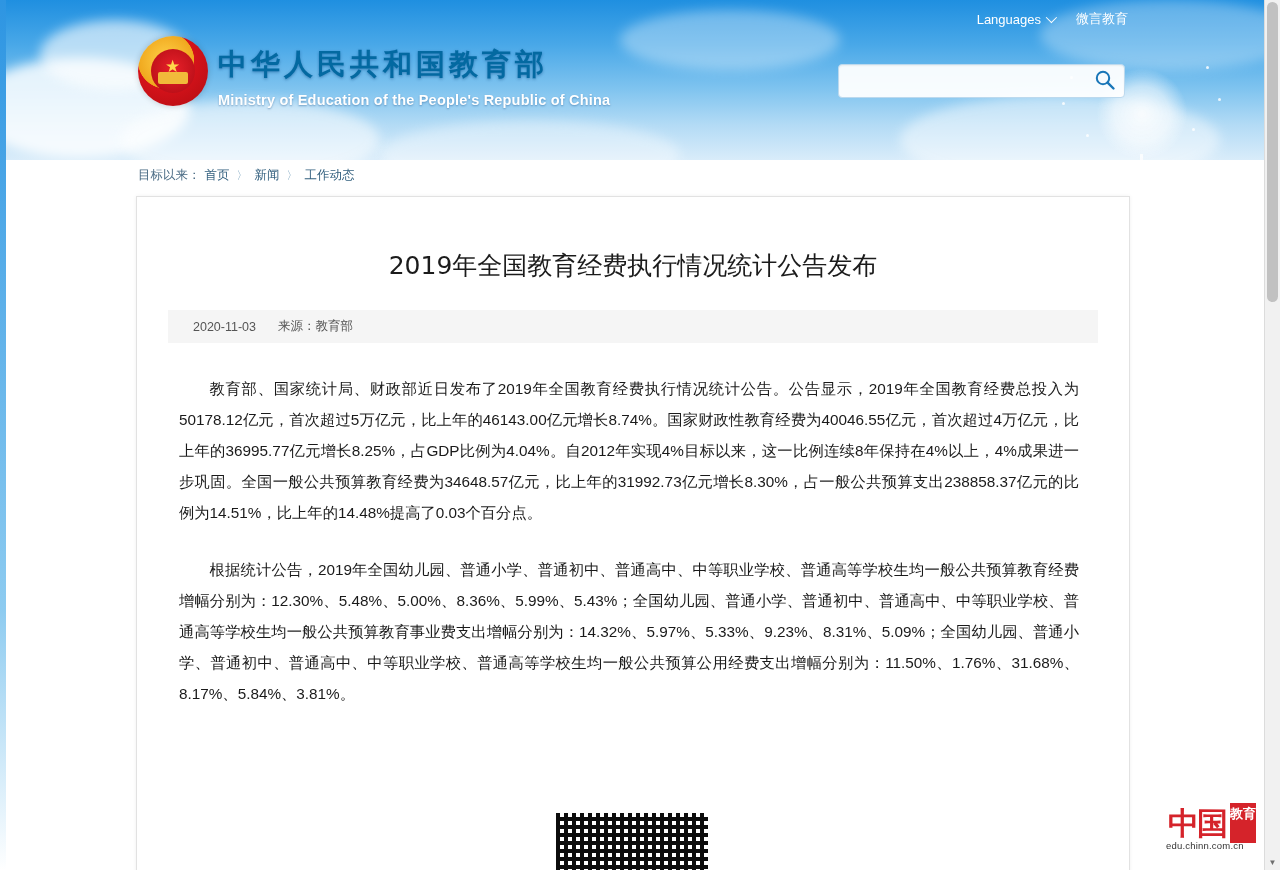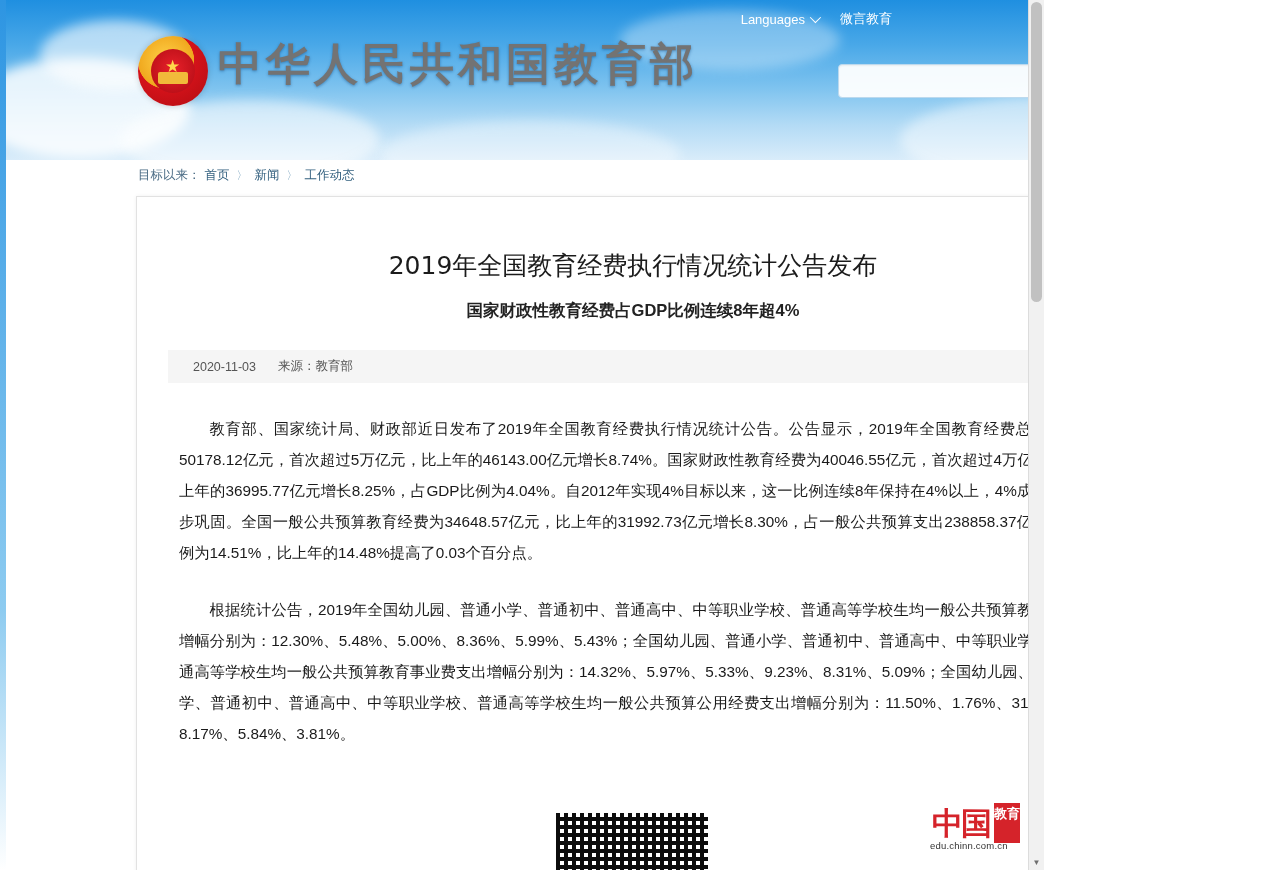--- a/index.html
+++ b/index.html
@@ -8,21 +8,21 @@
   }
   body {
     width: 1280px;
     height: 870px;
     overflow: hidden;
     font-family: "Liberation Sans", sans-serif;
     background: #ffffff;
   }
   .page {
     position: relative;
-    width: 1044px;
+    width: 1280px;
     height: 870px;
     overflow: hidden;
   }
 
   
   .banner {
     position: absolute;
     left: 0;
     top: 0;
     width: 1280px;
@@ -147,23 +147,23 @@
   }
 
   .site-title {
     position: absolute;
     left: 218px;
     top: 40px;
     z-index: 4;
   }
   .site-title-cn {
     font-family: "DejaVu Serif", "Liberation Serif", serif;
-    font-size: 44px;
+    font-size: 29px;
     font-weight: 700;
-    color: #737373;
+    color: #0369a1;
     letter-spacing: 4px;
     text-shadow: 0 1px 3px rgba(0,60,120,.45);
     line-height: 48px;
     white-space: nowrap;
   }
   .site-title-en {
     margin-top: 4px;
     font-size: 14.5px;
     font-weight: 700;
     color: #ffffff;
@@ -432,20 +432,21 @@
 
   <div class="emblem">
     <div class="emblem-circle"></div>
     <div class="emblem-inner"></div>
     <div class="emblem-star">★</div>
     <div class="emblem-gate"></div>
   </div>
 
   <div class="site-title">
     <div class="site-title-cn">中华人民共和国教育部</div>
+    <div class="site-title-en">Ministry of Education of the People's Republic of China</div>
   </div>
 
   <div class="searchbox">
     <input type="text" placeholder="" style="">
     <button class="search-btn">
       <svg width="22" height="22" viewBox="0 0 22 22">
         <circle cx="9" cy="9" r="6.2" fill="none" stroke="#1976b8" stroke-width="2"></circle>
         <line x1="13.6" y1="13.6" x2="19.5" y2="19.5" stroke="#1976b8" stroke-width="2.4" stroke-linecap="round"></line>
       </svg>
     </button>
@@ -455,21 +456,20 @@
     <span>目标以来：</span>
     <a href="#">首页</a>
     <span class="bc-sep">〉</span>
     <a href="#">新闻</a>
     <span class="bc-sep">〉</span>
     <a href="#">工作动态</a>
   </div>
 
   <div class="card">
     <h1 class="art-title">2019年全国教育经费执行情况统计公告发布</h1>
-    <h2 class="art-subtitle">国家财政性教育经费占GDP比例连续8年超4%</h2>
 
     <div class="meta">
       <span>2020-11-03</span>
       <span>来源：教育部</span>
     </div>
 
     <div class="body">
       <p>教育部、国家统计局、财政部近日发布了2019年全国教育经费执行情况统计公告。公告显示，2019年全国教育经费总投入为50178.12亿元，首次超过5万亿元，比上年的46143.00亿元增长8.74%。国家财政性教育经费为40046.55亿元，首次超过4万亿元，比上年的36995.77亿元增长8.25%，占GDP比例为4.04%。自2012年实现4%目标以来，这一比例连续8年保持在4%以上，4%成果进一步巩固。全国一般公共预算教育经费为34648.57亿元，比上年的31992.73亿元增长8.30%，占一般公共预算支出238858.37亿元的比例为14.51%，比上年的14.48%提高了0.03个百分点。</p>
       <p>根据统计公告，2019年全国幼儿园、普通小学、普通初中、普通高中、中等职业学校、普通高等学校生均一般公共预算教育经费增幅分别为：12.30%、5.48%、5.00%、8.36%、5.99%、5.43%；全国幼儿园、普通小学、普通初中、普通高中、中等职业学校、普通高等学校生均一般公共预算教育事业费支出增幅分别为：14.32%、5.97%、5.33%、9.23%、8.31%、5.09%；全国幼儿园、普通小学、普通初中、普通高中、中等职业学校、普通高等学校生均一般公共预算公用经费支出增幅分别为：11.50%、1.76%、31.68%、8.17%、5.84%、3.81%。</p>
     </div>

